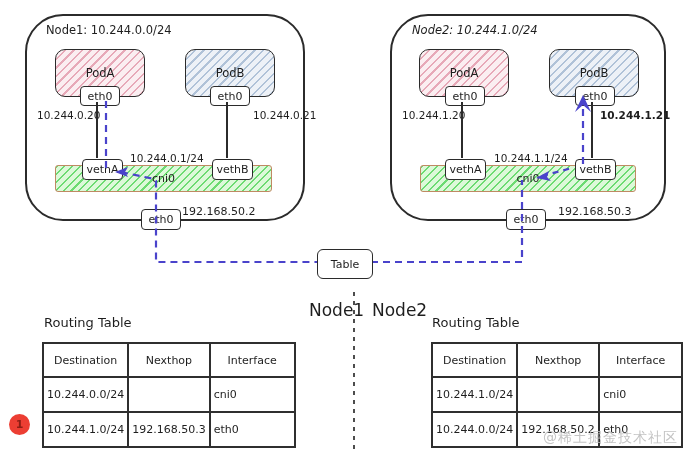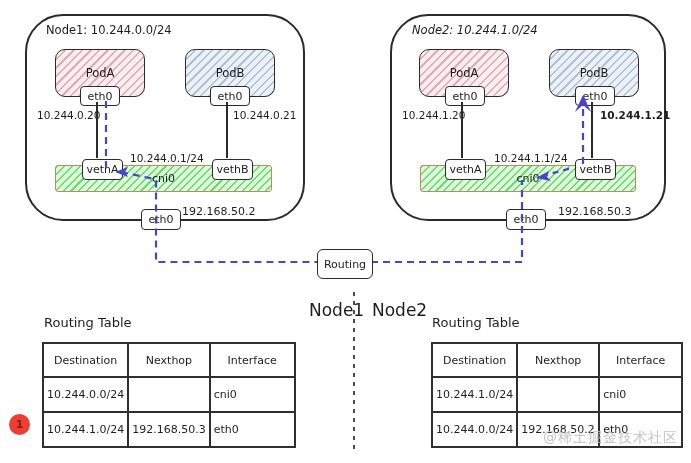--- a/index.html
+++ b/index.html
@@ -50,21 +50,21 @@
     <span class="node-title" style="left:19px;top:7px;">Node1: 10.244.0.0/24</span>
     <div class="pod pod-a" style="left:28px;top:33px;">
       <span>PodA</span>
     </div>
     <div class="pod pod-b" style="left:158px;top:33px;">
       <span>PodB</span>
     </div>
     <div class="smallbox" style="left:53px;top:70px;width:38px;height:18px;">eth0</div>
     <div class="smallbox" style="left:183px;top:70px;width:38px;height:18px;">eth0</div>
     <span class="iplabel" style="left:10px;top:93px;">10.244.0.20</span>
-    <span class="iplabel" style="left:206px;top:93px;">10.244.0.21</span>
+    <span class="iplabel" style="left:226px;top:93px;">10.244.0.21</span>
     <span class="iplabel" style="left:103px;top:136px;">10.244.0.1/24</span>
     <div class="bridge" style="left:28px;top:149px;width:215px;">
       <span>cni0</span>
     </div>
     <div class="smallbox" style="left:55px;top:143px;width:39px;height:19px;">vethA</div>
     <div class="smallbox" style="left:185px;top:143px;width:39px;height:19px;">vethB</div>
     <div class="smallbox" style="left:114px;top:193px;width:38px;height:19px;">eth0</div>
     <span class="iplabel" style="left:155px;top:189px;font-size:11px;">192.168.50.2</span>
   </div>
 
@@ -103,21 +103,21 @@
 
     <polyline points="371,262 522,262 522,180" fill="none" stroke="#4a43cb" stroke-width="2.2" stroke-dasharray="7 5"></polyline>
     <polyline points="542,176 572,168" fill="none" stroke="#4a43cb" stroke-width="2.2" stroke-dasharray="6 5"></polyline>
     <polygon points="536,178 549,171 547,177 551,181" fill="#4a43cb"></polygon>
     <polyline points="583,164 583,105" fill="none" stroke="#4a43cb" stroke-width="2.2" stroke-dasharray="7 5"></polyline>
     <polygon points="583,95 575,112 583,105 591,112" fill="#4a43cb"></polygon>
 
     <line x1="354" y1="292" x2="354" y2="452" stroke="#3a3a3a" stroke-width="1.8" stroke-dasharray="4 5"></line>
   </svg>
 
-  <div class="smallbox" style="left:317px;top:249px;width:54px;height:28px;border-radius:6px;">Routing</div>
+  <div class="smallbox" style="left:317px;top:249px;width:54px;height:28px;border-radius:6px;">Table</div>
 
   <span class="divider-label" style="left:309px;top:300px;">Node1</span>
   <span class="divider-label" style="left:372px;top:300px;">Node2</span>
 
   <span class="rt-title" style="left:44px;top:315px;">Routing Table</span>
   <table class="rt" style="left:42px;top:342px;">
     <tbody>
         <tr>
       <th style="width:75px;">Destination</th>
       <th style="width:73px;">Nexthop</th>

